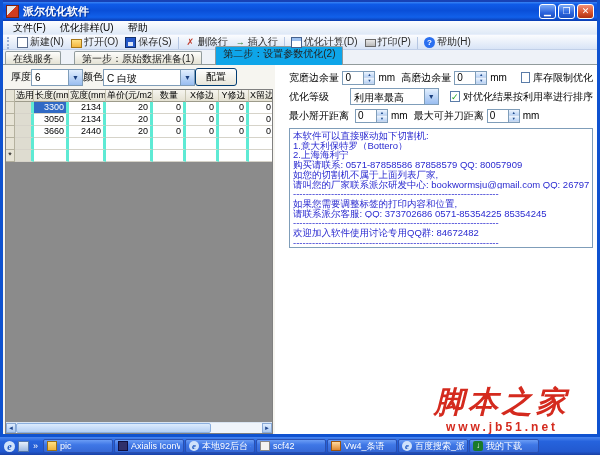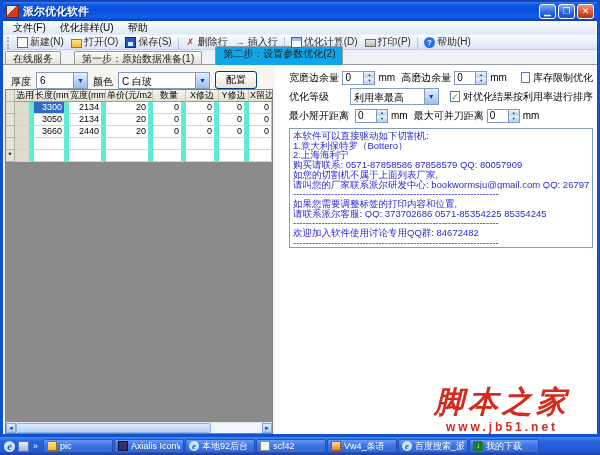--- a/index.html
+++ b/index.html
@@ -46,34 +46,34 @@
   .tabstrip { height:15px; flex:0 0 15px; display:flex; align-items:center; gap:13px; padding:1px 2px 0 2px;
     background:#eef2f8; border-bottom:1px solid #919b9c; font-size:10px; }
   .tab { padding:1px 7px 1px 7px; border:1px solid #919b9c; border-bottom:none; border-radius:2px 2px 0 0;
     background:linear-gradient(#fdfdfb,#e4e2d4); color:#222; height:13px; line-height:11px; }
   .tab.active { background:#0ea5e9; height:25px; border-bottom:1px solid #fff; margin-bottom:-1px; }
 
   .content { flex:1; display:flex; background:#f6f5f0; overflow:hidden; }
 
   
   .left-pane { width:272px; flex:0 0 272px; display:flex; flex-direction:column; }
-  .filter-row { height:24px; flex:0 0 24px; display:flex; align-items:flex-end; gap:5px; padding:0 0 0 8px; font-size:10px; }
+  .filter-row { height:24px; flex:0 0 24px; display:flex; align-items:center; padding:0 0 0 8px; font-size:10px; }
   .combo { display:flex; height:17px; border:1px solid #7f9db9; background:#fff; align-items:stretch; }
   .combo .val { padding:2px 3px; font-size:10px; white-space:nowrap; overflow:hidden; flex:1; }
   .combo .arrow { width:14px; background:linear-gradient(#e2effe,#99bdf0); border-left:1px solid #7f9db9;
     color:#1a3f7e; font-size:7px; line-height:15px; text-align:center; }
   .combo.w-thick { width:52px; } .combo.w-color { width:92px; }
   .btn { height:18px; padding:1px 10px; font-size:10px; background:linear-gradient(#fefefe,#e8e6da);
     border:1px solid #003c74; border-radius:3px; }
 
   .grid { flex:1; margin-left:2px; width:268px; border:1px solid #808080; background:#8b8b8b;
     display:flex; flex-direction:column; font-size:9px; overflow:hidden; }
   .grid-rows { flex:0 0 auto; }
   .grow { display:flex; height:12px; }
-  .gcell { border-right:5px solid #5eead4; border-bottom:1px solid #d6d3c9; background:#fff;
+  .gcell { border-right:3px solid #5eead4; border-bottom:1px solid #d6d3c9; background:#fff;
     overflow:hidden; white-space:nowrap; padding:0 2px; line-height:11px; }
   .gcell.hdr { background:linear-gradient(#f6f5ef,#e4e1d2); border-right:1px solid #c7c5b2; border-bottom:1px solid #9d9b8b;
     text-align:center; padding:0 1px; }
   .gcell.rowhdr { background:#e7e4d6; border-right:1px solid #b4b19e; border-bottom:1px solid #b4b19e; text-align:center; }
   .gcell.use { background:#dedcd0; }
   .gcell.num { text-align:right; }
   .gcell.sel { background:#316ac5; color:#fff; }
   .grid-fill { flex:1; background:#8b8b8b; }
   .hscroll { flex:0 0 10px; display:flex; background:#f0f5fb; border-top:1px solid #d9e4f1; }
   .sbtn { width:10px; height:10px; background:linear-gradient(#e0edfd,#aac8f2); border:1px solid #89a9d6;

